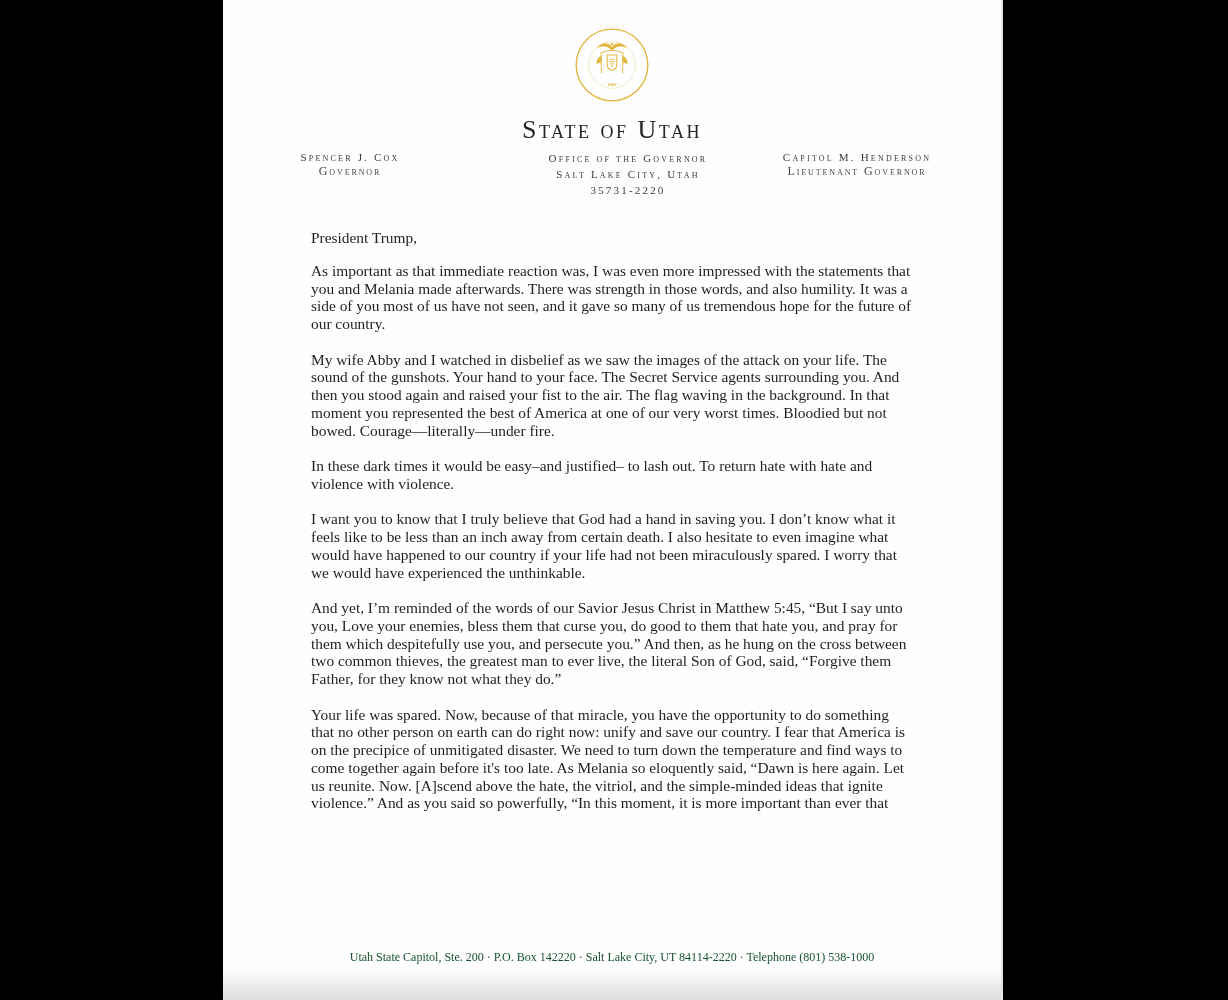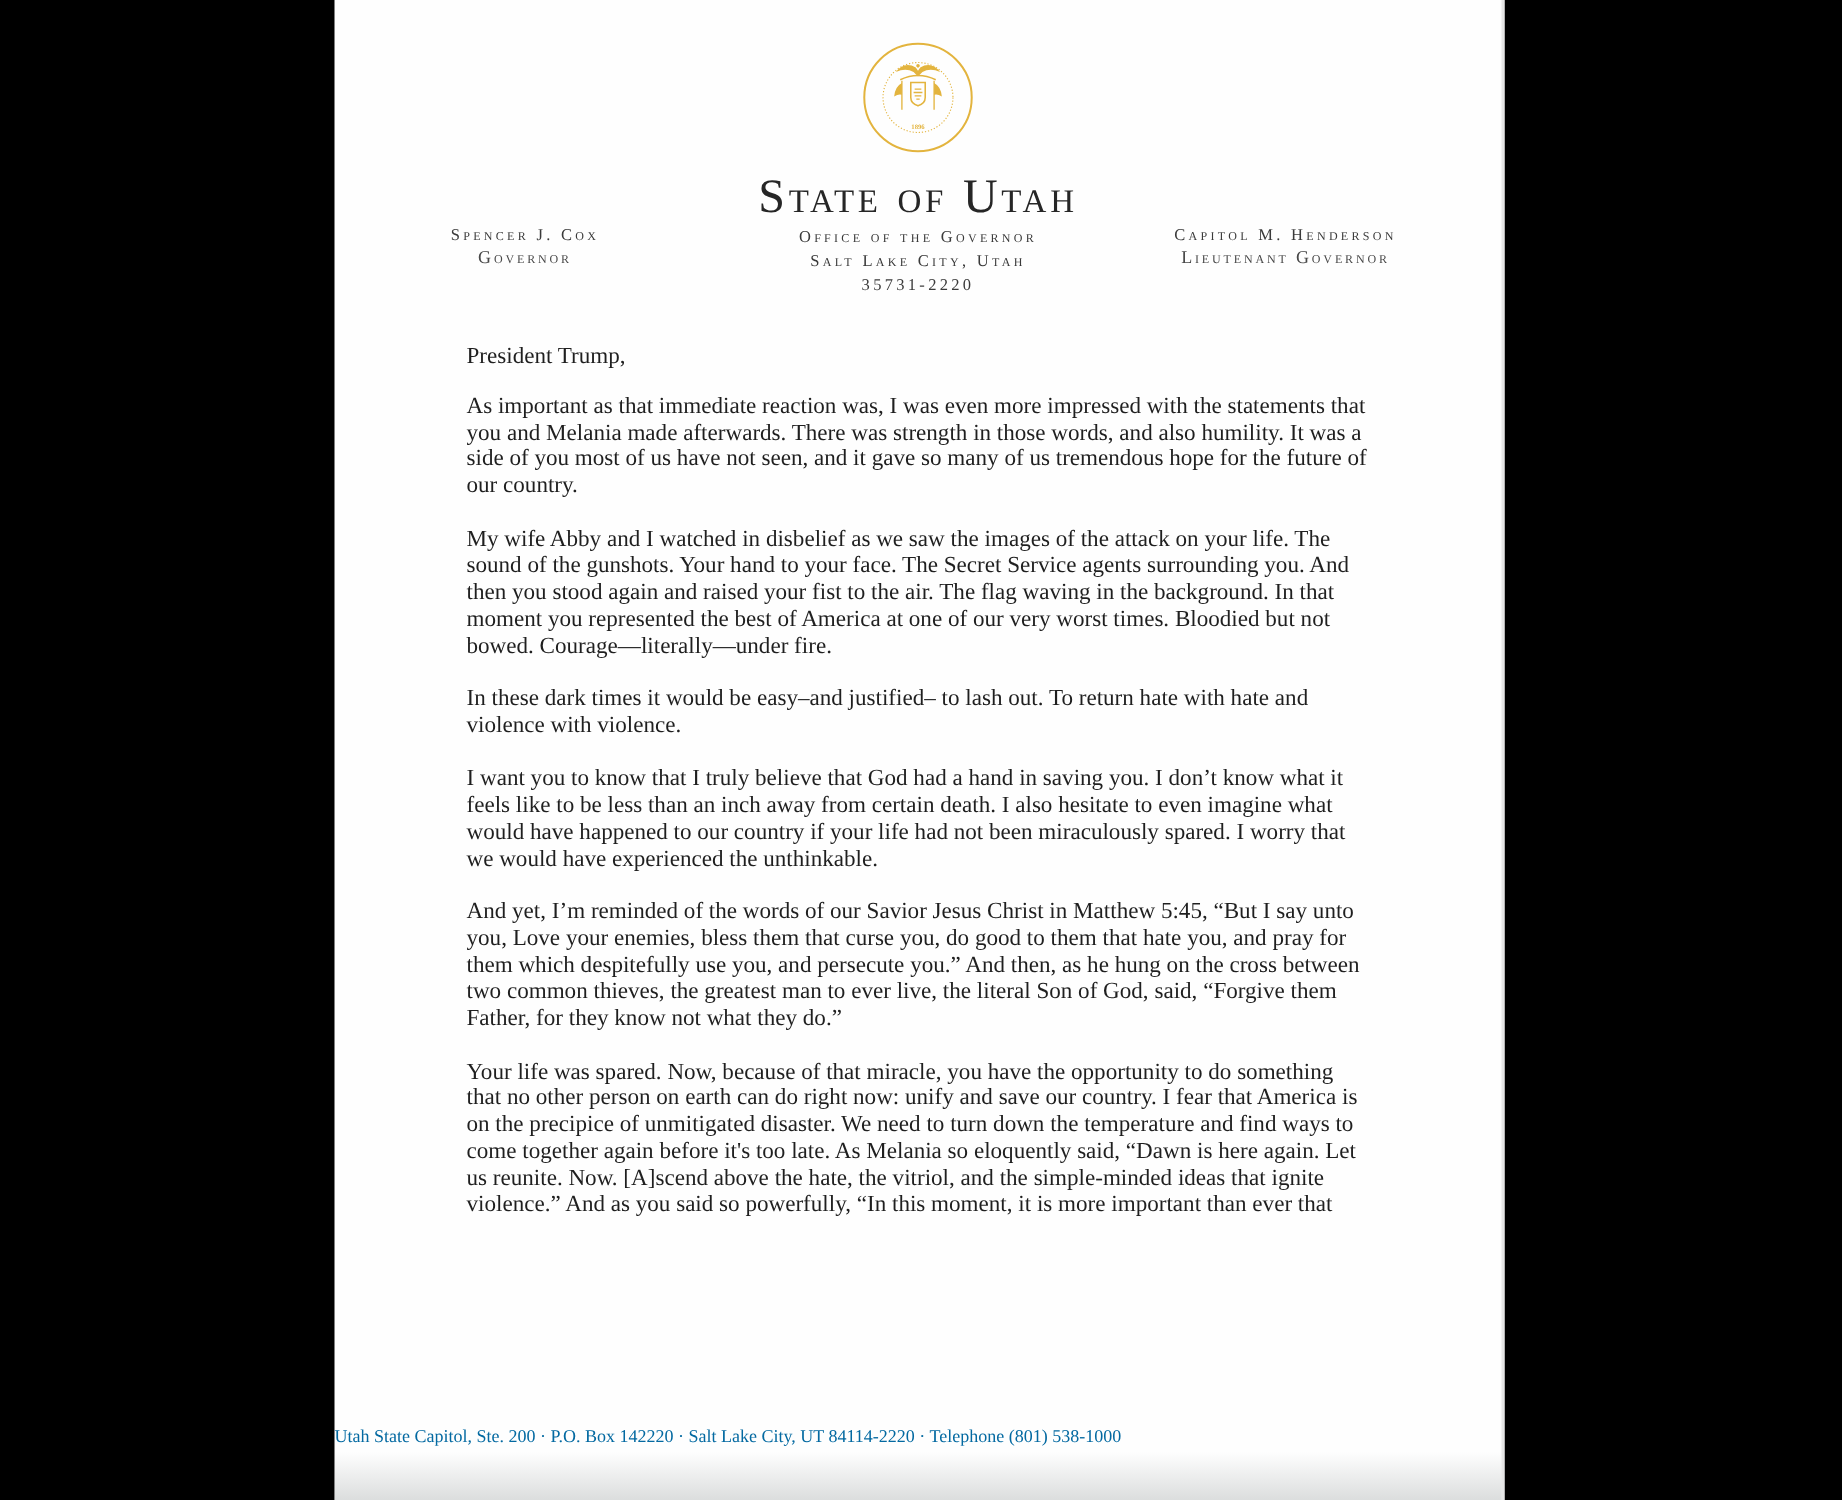--- a/index.html
+++ b/index.html
@@ -23,35 +23,35 @@
     pointer-events: none;
   }
 
   
   .letterhead { text-align: center; padding-top: 28px; }
   .seal { width: 74px; height: 74px; display: block; margin: 0 auto; }
   .state-title {
     margin-top: 13px;
     font-family: "Liberation Serif", serif;
     font-variant: small-caps;
-    font-size: 32px; line-height: 30px;
+    font-size: 26px; line-height: 30px;
     letter-spacing: 2.5px;
     color: #262626;
   }
   .header-row {
     position: relative; height: 52px; margin-top: 4px;
     font-family: "Liberation Sans", sans-serif;
   }
   .hdr-block {
     position: absolute; top: 1px;
     transform: translateX(-50%);
     white-space: nowrap;  font-family: Liberation Serif, serif;
   }
   .hdr-left   { left: 127px; }
-  .hdr-center { left: 389px; }
+  .hdr-center { left: 405px; }
   .hdr-right  { left: 634px; }
   .hdr-name {
     font-size: 11px; line-height: 15px;
     font-variant: small-caps;
     letter-spacing: 2.2px;
     color: #3a3a3a;
   }
   .hdr-center .hdr-name { line-height: 16px; }
   .hdr-role {
     font-size: 12px; line-height: 12px;
@@ -72,23 +72,23 @@
     width: 660px;
     font-size: 15.4px; line-height: 17.75px;
     color: #1f1f1f;
   }
   .letter-body p { margin: 0 0 17.8px 0; white-space: pre; }
   .letter-body p.greeting { margin-bottom: 15px; }
 
   
   .footer-line {
     position: absolute; top: 949px; left: 0;
-    width: 100%; text-align: left;
+    width: 100%; text-align: center;
     font-size: 12px; line-height: 16px;
-    color: #0369a1;
+    color: #14532d;
   }
 </style>
 </head>
 <body>
 
 <div class="page">
 
   <div class="letterhead">
 
     <svg class="seal" viewBox="0 0 100 100" aria-hidden="true">

